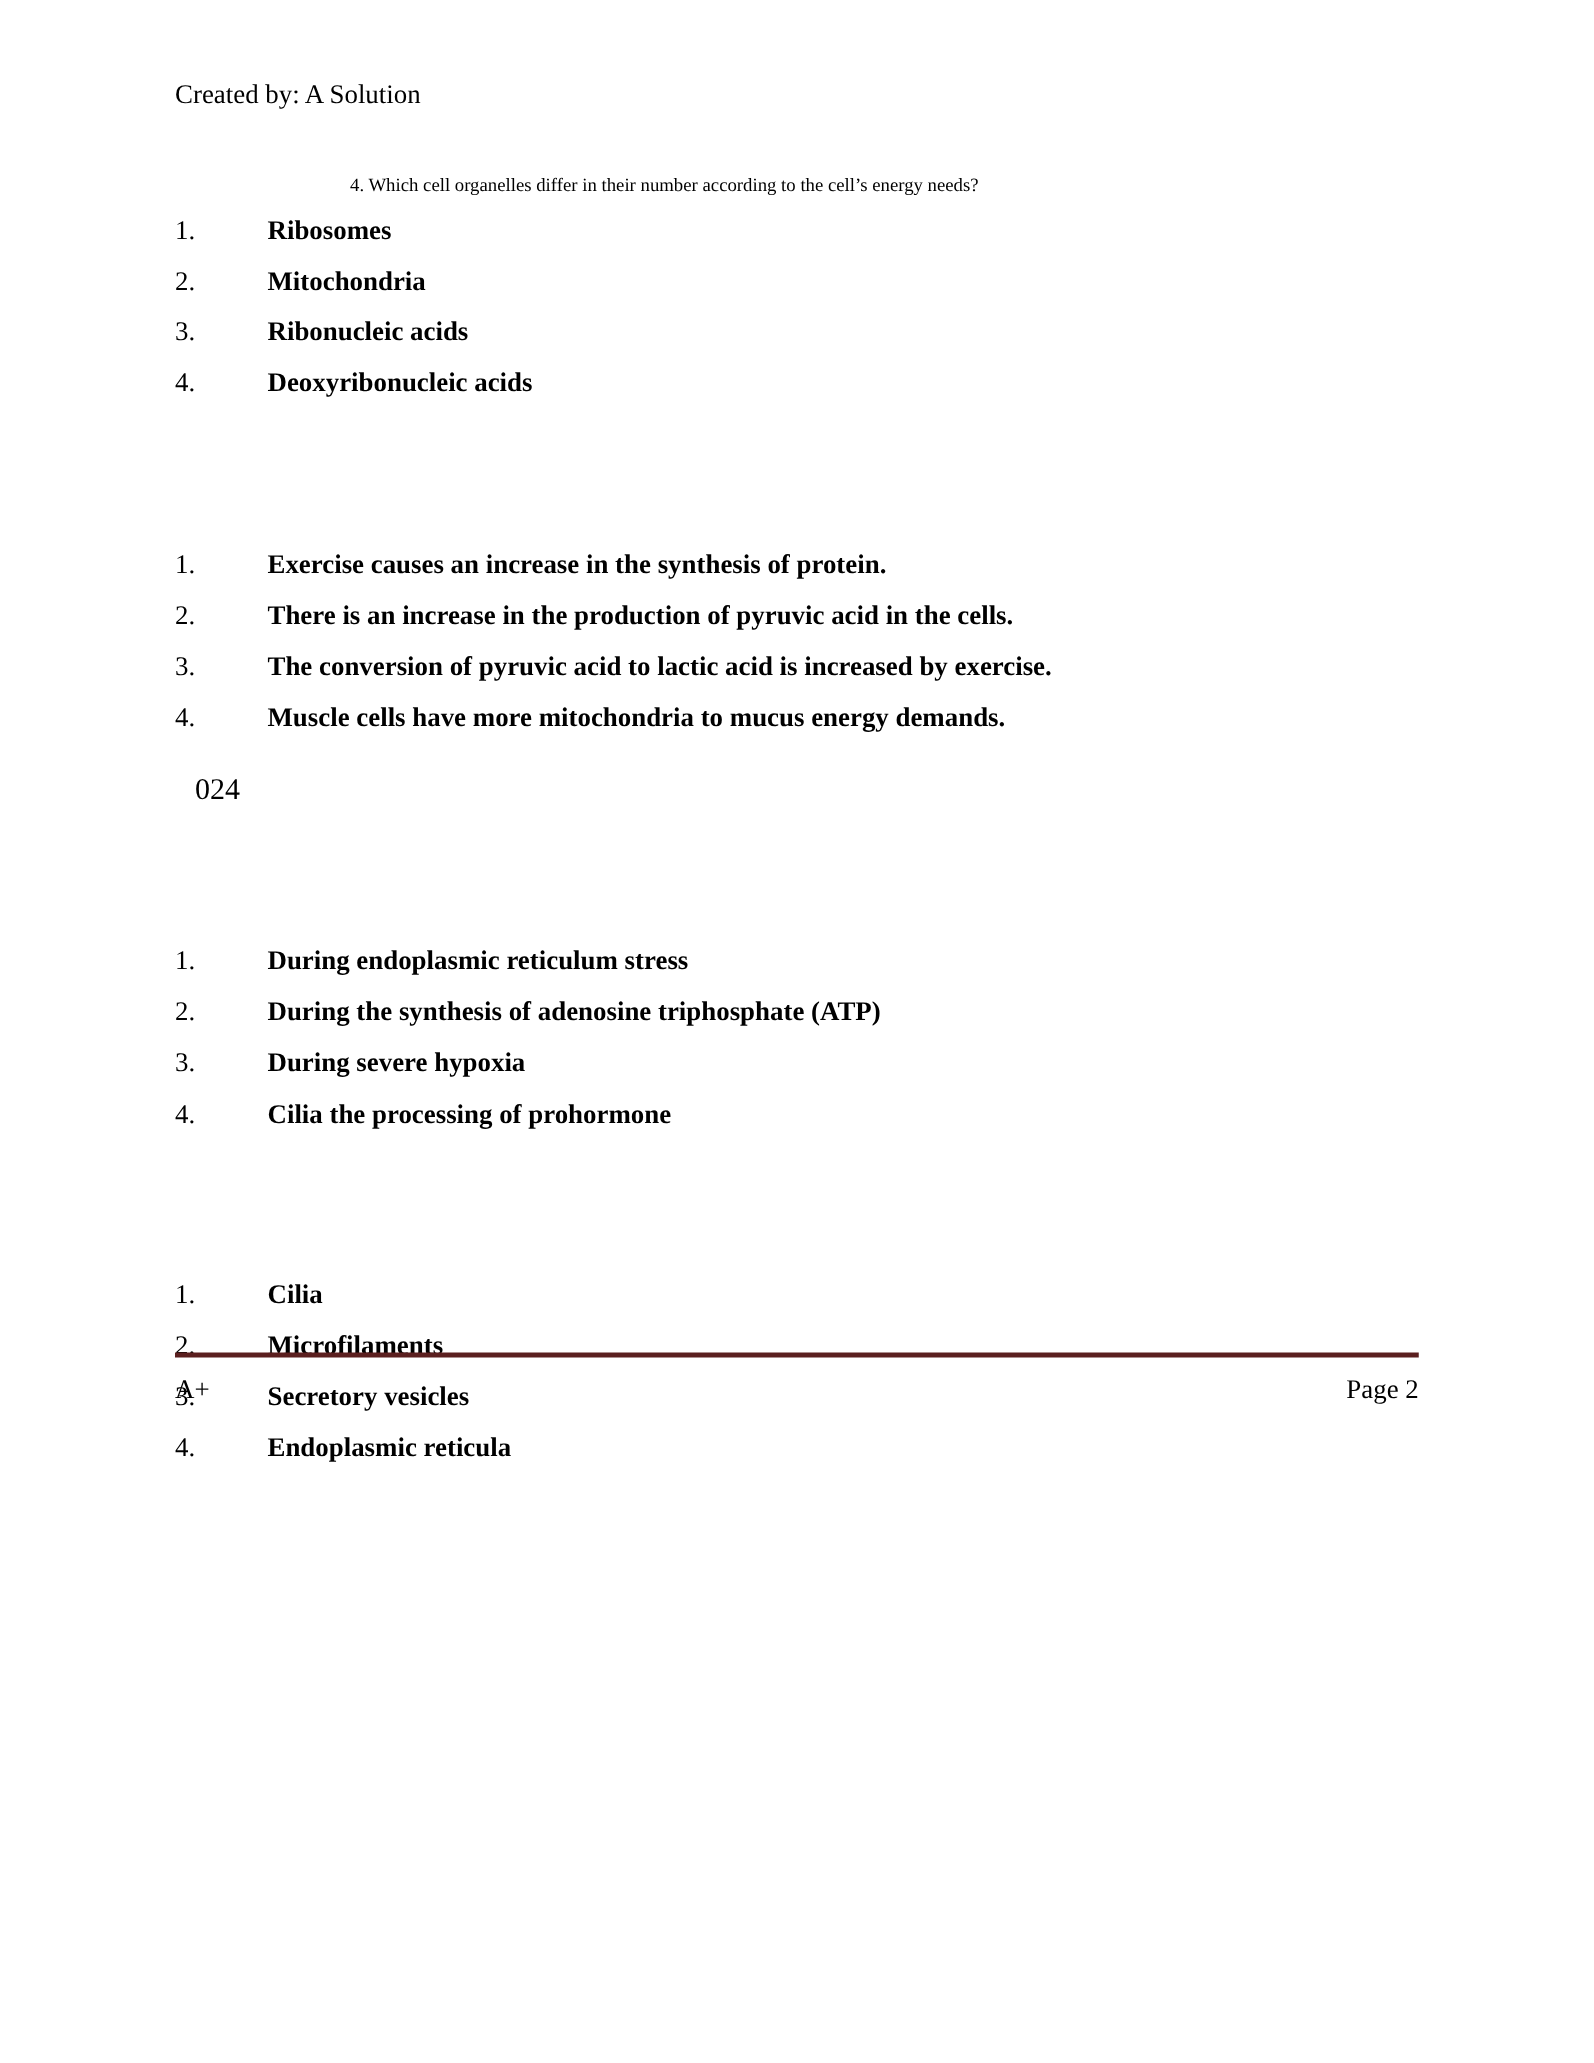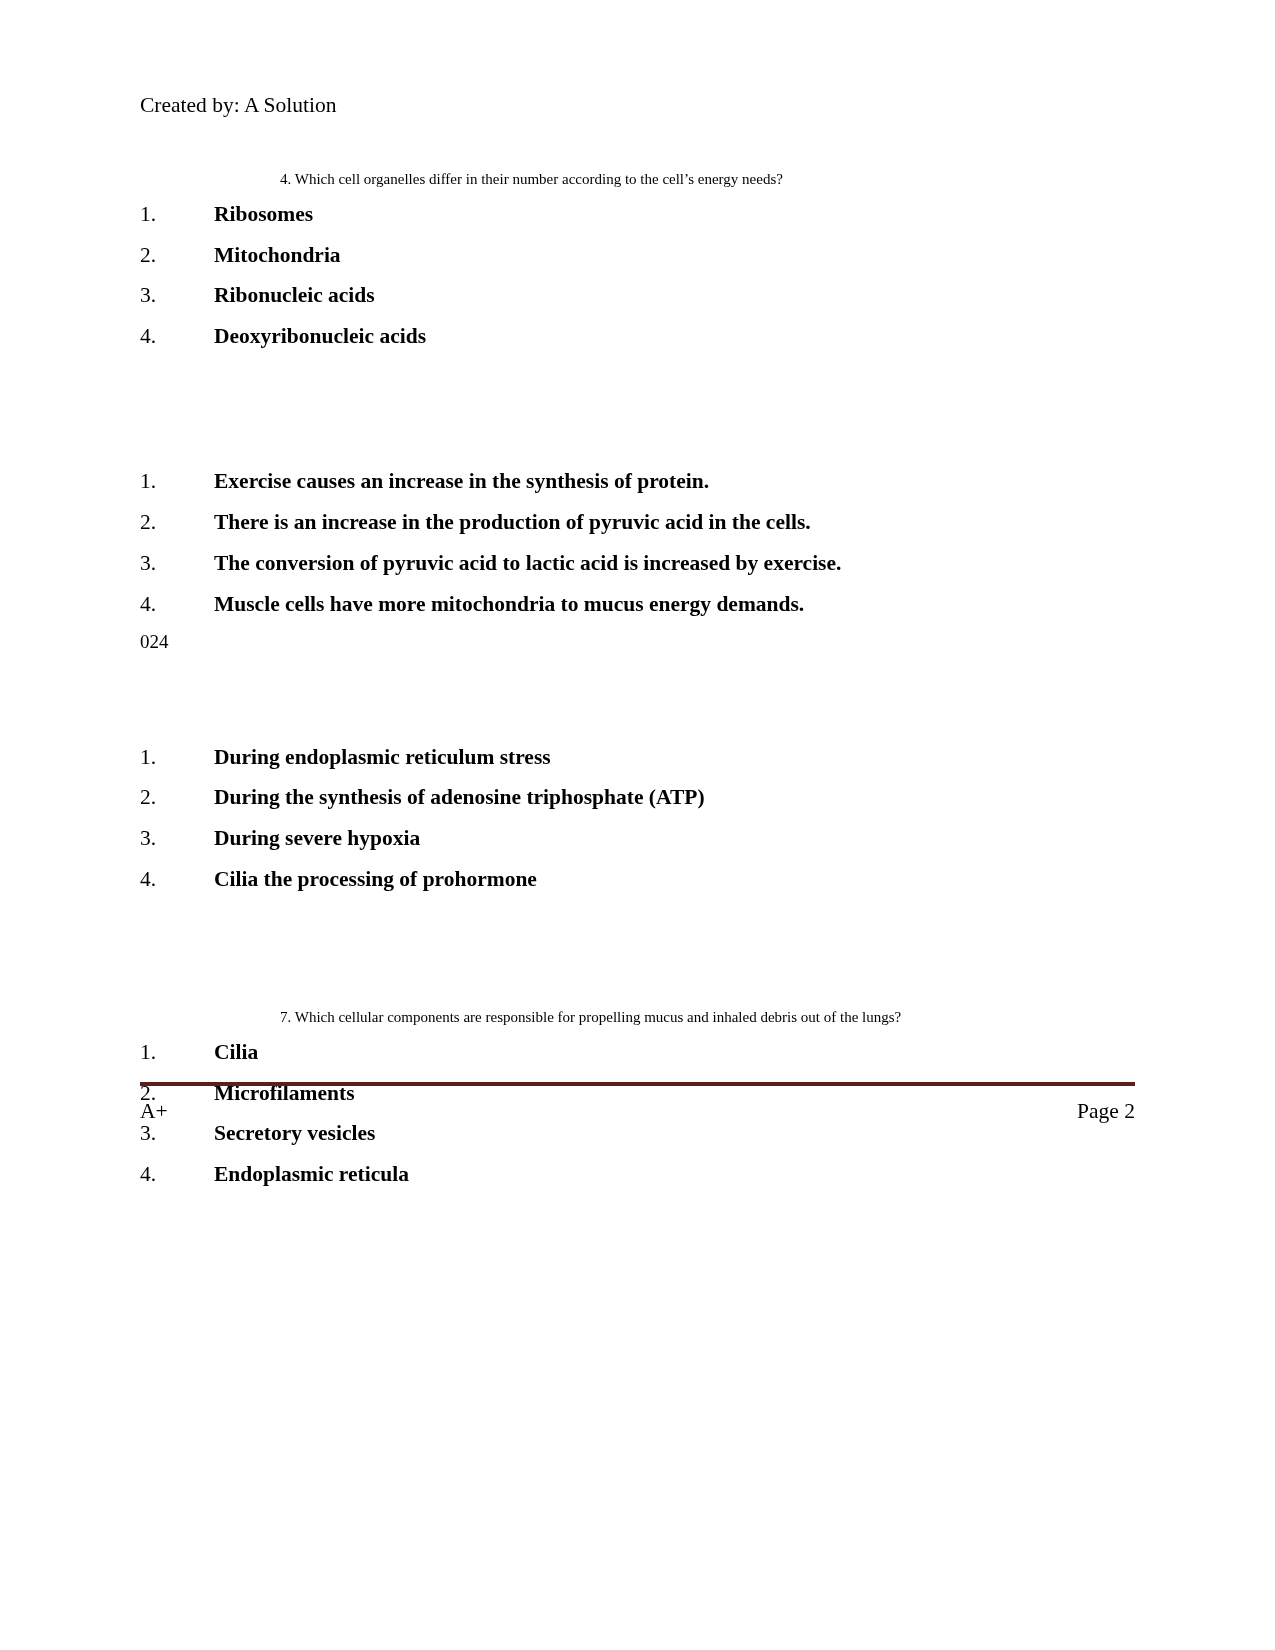--- a/index.html
+++ b/index.html
@@ -11,21 +11,21 @@
     font-family: "Liberation Serif", "DejaVu Serif", serif;
     color: #000000;
   }
   .page {
     position: relative;
     width: 1275px;
     height: 1274px;
     margin: 0 auto;
     background: #ffffff;
     box-sizing: border-box;
-    padding: 92px 140px 0 140px;
+    padding: 62px 140px 0 140px;
   }
   .header-line {
     font-size: 21.5px;
     line-height: 1.3;
     margin: 0 0 0 0;
   }
   .q-block {
     margin-top: 46px;
   }
   .q-stem {
@@ -47,23 +47,23 @@
   }
   .opt-num {
     width: 74px;
     flex: 0 0 74px;
   }
   .opt-text {
     flex: 1 1 auto;
     font-weight: bold;
   }
   .stray-code {
-    font-size: 19px;
+    font-size: 24px;
     line-height: 1.9;
-    margin: 0;
+    margin: 16px;
   }
   .spacer-lg { height: 58px; }
   .spacer-md { height: 30px; }
   .footer {
     position: absolute;
     left: 140px;
     right: 140px;
     bottom: 148px;
   }
   .footer-rule {
@@ -151,21 +151,20 @@
       <li class="opt-row">
         <span class="opt-num">4.</span>
         <span class="opt-text">Cilia the processing of prohormone</span>
       </li>
     </ul>
   </div>
 
   <div class="spacer-lg"></div>
 
   <div class="q-block">
-    <p class="q-stem">7. Which cellular components are responsible for propelling mucus and inhaled debris out of the lungs?</p>
     <ul class="opt-list">
       <li class="opt-row">
         <span class="opt-num">1.</span>
         <span class="opt-text">Cilia</span>
       </li>
       <li class="opt-row">
         <span class="opt-num">2.</span>
         <span class="opt-text">Microfilaments</span>
       </li>
       <li class="opt-row">

